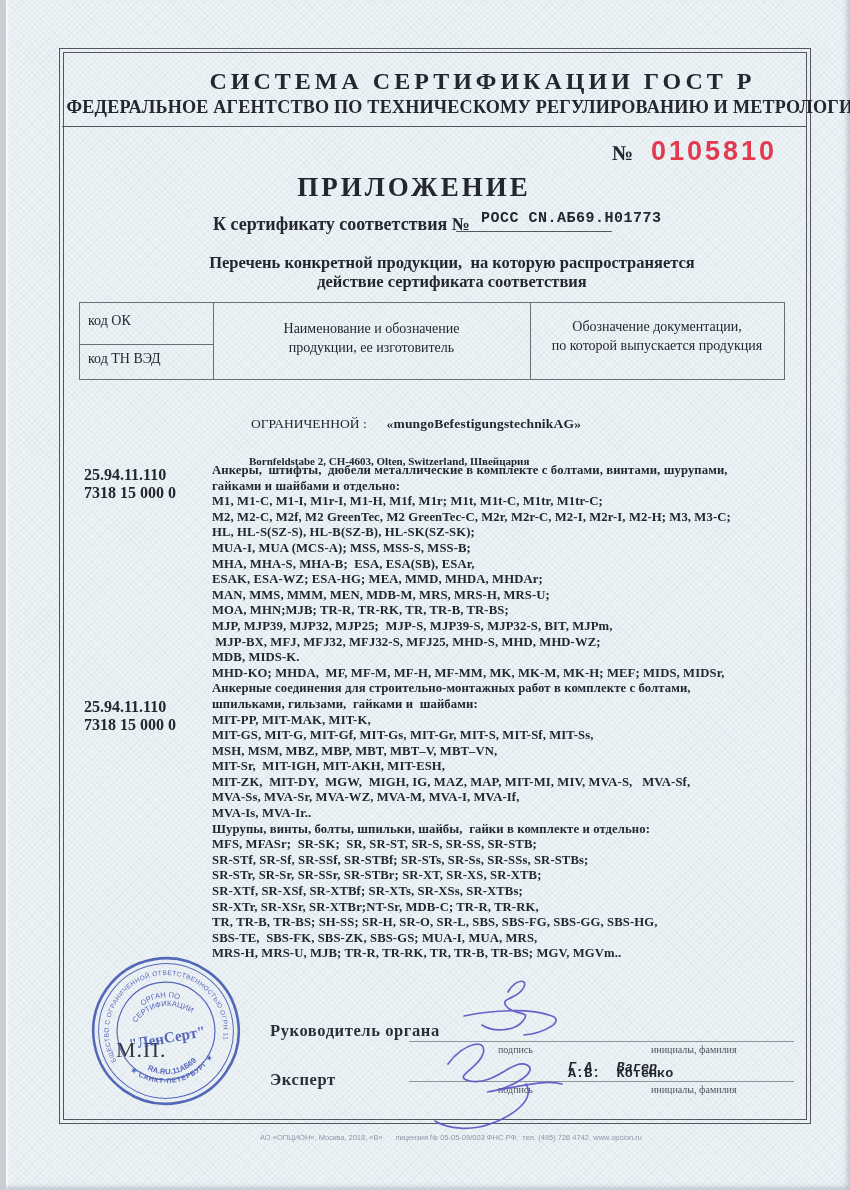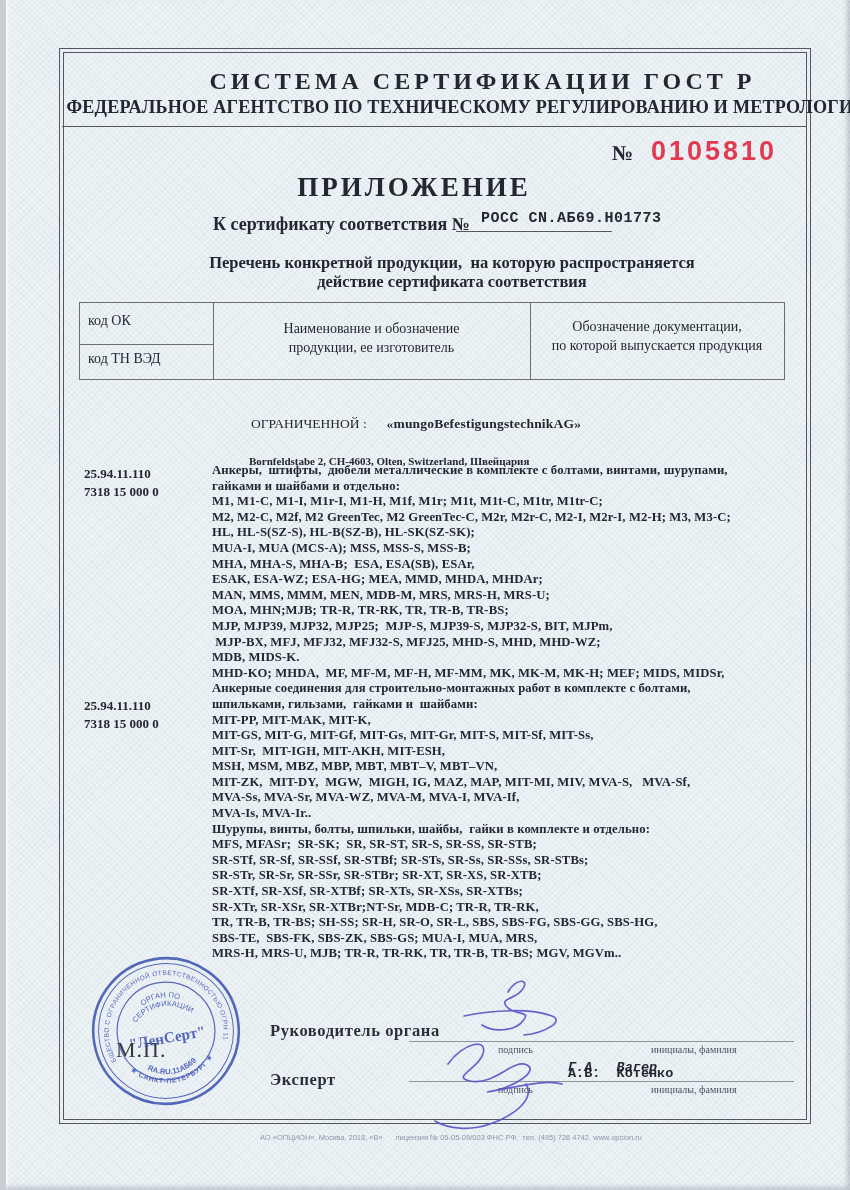--- a/index.html
+++ b/index.html
@@ -36,21 +36,21 @@
   .tbl-h1{position:absolute;left:0;top:41px;width:133px;border-top:1px solid #6a6d74;}
   .tbl-cell{position:absolute;font-size:14px;color:#23272f;}
   .c-ok{left:8px;top:10px;} .c-tn{left:8px;top:48px;}
   .c-mid{left:133px;top:16px;width:317px;text-align:center;line-height:19px;}
   .c-right{left:450px;top:14px;width:254px;text-align:center;line-height:19px;}
   
   .maker{left:245px;top:416px;font-size:13.5px;color:#23272f;white-space:pre;}
   .maker b{letter-spacing:.2px;margin-left:13px;}
   .maker-addr{left:243px;top:435px;font-size:11px;font-weight:bold;color:#23272f;margin-top:20px;}
   
-  .code{font-weight:bold;font-size:13px;color:#23272f;white-space:pre;}
+  .code{font-weight:bold;font-size:16px;color:#23272f;white-space:pre;}
   
   .plines{left:206px;top:463px;width:590px;font-weight:bold;font-size:12.7px;color:#222733;}
   .pline{height:15.6px;line-height:15.6px;white-space:pre;letter-spacing:.1px;}
   
   .sig-label{font-weight:bold;font-size:16.5px;letter-spacing:.6px;color:#2b2f38;margin-left:32px;}
   .sigline{border-top:1px solid #8f949c;}
   .caption{font-size:10px;color:#4b5563;}
   .mp{left:110px;top:1037px;font-size:22px;color:#33373f;letter-spacing:1px;}
   .sig-name{font-family:"Liberation Mono",monospace;font-weight:bold;font-size:13.5px;color:#23272f;white-space:pre;}
   .footer{left:150px;top:1133px;width:590px;text-align:center;font-family:"Liberation Sans",sans-serif;
@@ -119,22 +119,22 @@
       <div class="pline">MAN, MMS, MMM, MEN, MDB-M, MRS, MRS-H, MRS-U;</div>
       <div class="pline">MOA, MHN;MJB; TR-R, TR-RK, TR, TR-B, TR-BS;</div>
       <div class="pline">MJP, MJP39, MJP32, MJP25;  MJP-S, MJP39-S, MJP32-S, BIT, MJPm,</div>
       <div class="pline"> MJP-BX, MFJ, MFJ32, MFJ32-S, MFJ25, MHD-S, MHD, MHD-WZ;</div>
       <div class="pline">MDB, MIDS-K.</div>
       <div class="pline">MHD-KO; MHDA,  MF, MF-M, MF-H, MF-MM, MK, MK-M, MK-H; MEF; MIDS, MIDSr,</div>
       <div class="pline">Анкерные соединения для строительно-монтажных работ в комплекте с болтами,</div>
       <div class="pline">шпильками, гильзами,  гайками и  шайбами:</div>
       <div class="pline">MIT-PP, MIT-MAK, MIT-K,</div>
       <div class="pline">MIT-GS, MIT-G, MIT-Gf, MIT-Gs, MIT-Gr, MIT-S, MIT-Sf, MIT-Ss,</div>
+      <div class="pline">MSH, MSM, MBZ, MBP, MBT, MBT–V, MBT–VN,</div>
       <div class="pline">MIT-Sr,  MIT-IGH, MIT-AKH, MIT-ESH,</div>
-      <div class="pline">MSH, MSM, MBZ, MBP, MBT, MBT–V, MBT–VN,</div>
       <div class="pline">MIT-ZK,  MIT-DY,  MGW,  MIGH, IG, MAZ, MAP, MIT-MI, MIV, MVA-S,   MVA-Sf,</div>
       <div class="pline">MVA-Ss, MVA-Sr, MVA-WZ, MVA-M, MVA-I, MVA-If,</div>
       <div class="pline">MVA-Is, MVA-Ir..</div>
       <div class="pline">Шурупы, винты, болты, шпильки, шайбы,  гайки в комплекте и отдельно:</div>
       <div class="pline">MFS, MFASr;  SR-SK;  SR, SR-ST, SR-S, SR-SS, SR-STB;</div>
       <div class="pline">SR-STf, SR-Sf, SR-SSf, SR-STBf; SR-STs, SR-Ss, SR-SSs, SR-STBs;</div>
       <div class="pline">SR-STr, SR-Sr, SR-SSr, SR-STBr; SR-XT, SR-XS, SR-XTB;</div>
       <div class="pline">SR-XTf, SR-XSf, SR-XTBf; SR-XTs, SR-XSs, SR-XTBs;</div>
       <div class="pline">SR-XTr, SR-XSr, SR-XTBr;NT-Sr, MDB-C; TR-R, TR-RK,</div>
       <div class="pline">TR, TR-B, TR-BS; SH-SS; SR-H, SR-O, SR-L, SBS, SBS-FG, SBS-GG, SBS-HG,</div>

